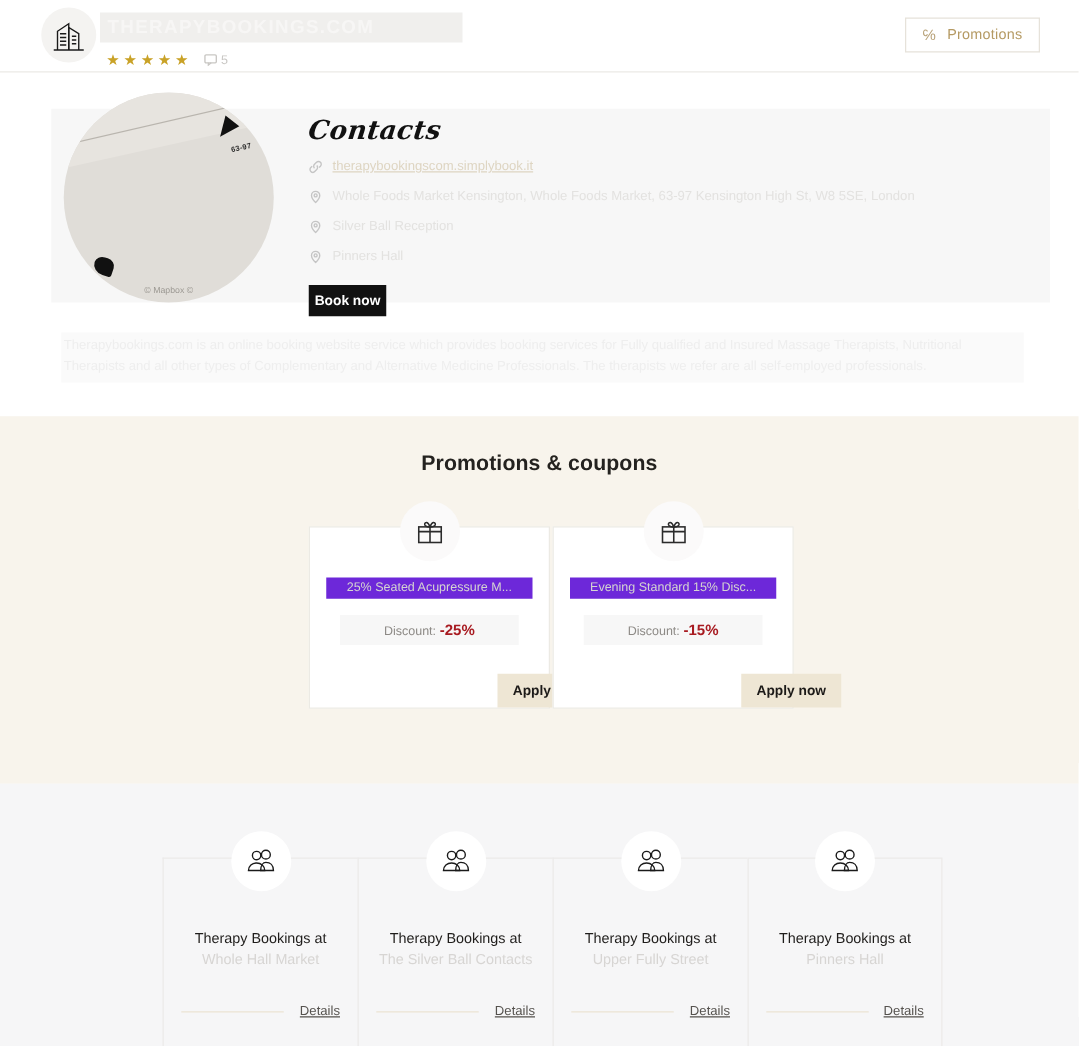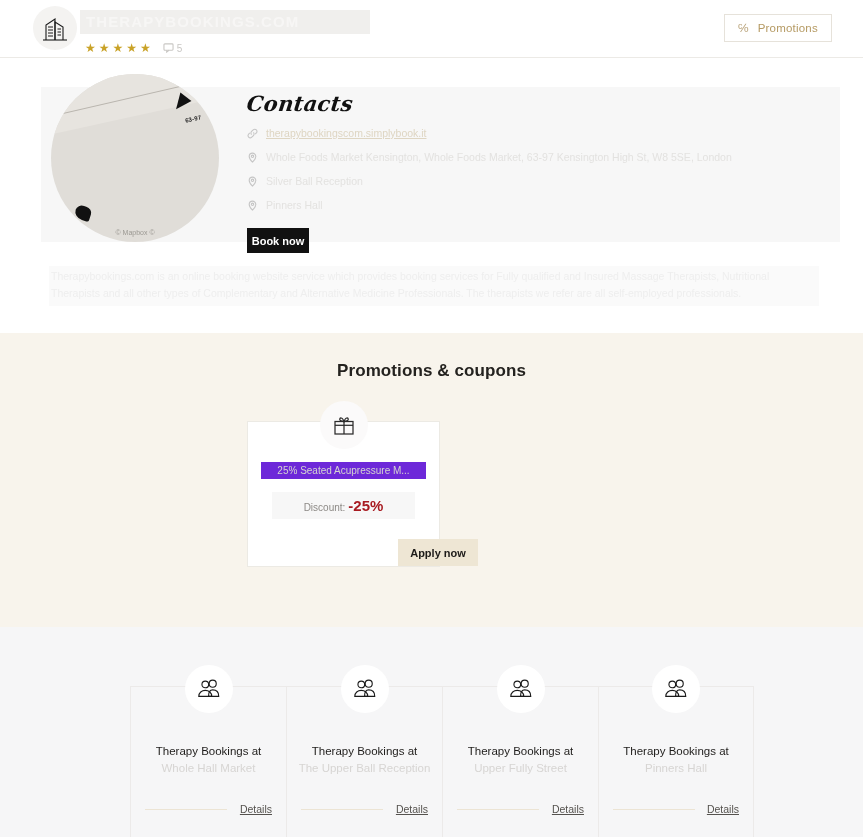--- a/index.html
+++ b/index.html
@@ -260,21 +260,21 @@
   .promo-discount {
     position: absolute;
     left: 24px; right: 24px;
     top: 70px;
     background: #f7f7f7;
     text-align: center;
     padding: 5px 0;
     font-size: 10px;
     color: #8d8a86;
   }
-  .promo-discount b { color: #a81b21; font-size: 15px; margin-left: 3px; }
+  .promo-discount b { color: #a81b21; font-size: 12px; margin-left: 3px; }
   .apply-now {
     position: absolute;
     right: -39px;
     bottom: 0;
     width: 80px;
     height: 27px;
     background: #eee6d4;
     border: none;
     color: #1c1a18;
     font-size: 11px;
@@ -458,20 +458,36 @@
         <path d="M12 8.5 C12 8.5 14.4 8.5 15.6 7.6 C16.8 6.7 16.3 4.9 14.8 5 C13.3 5.1 12 8.5 12 8.5 Z"></path>
       </svg>
     </div>
     <div class="promo-name">25% Seated Acupressure M...</div>
     <div class="promo-discount">
       <span>Discount:</span><b>-25%</b>
     </div>
     <button class="apply-now">Apply now</button>
   </div>
 
+  <div class="promo-card">
+    <div class="promo-gift">
+      <svg width="24" height="24" viewBox="0 0 24 24" fill="none" stroke="#2b2b2b" stroke-width="1.25">
+        <rect x="3" y="8.5" width="18" height="12.5"></rect>
+        <path d="M3 12.3 h18"></path>
+        <path d="M12 8.5 V21"></path>
+        <path d="M12 8.5 C12 8.5 9.6 8.5 8.4 7.6 C7.2 6.7 7.7 4.9 9.2 5 C10.7 5.1 12 8.5 12 8.5 Z"></path>
+        <path d="M12 8.5 C12 8.5 14.4 8.5 15.6 7.6 C16.8 6.7 16.3 4.9 14.8 5 C13.3 5.1 12 8.5 12 8.5 Z"></path>
+      </svg>
+    </div>
+    <div class="promo-name">Evening Standard 15% Disc...</div>
+    <div class="promo-discount">
+      <span>Discount:</span><b>-15%</b>
+    </div>
+    <button class="apply-now">Apply now</button>
+  </div>
 
 </div>
 
 <div class="team-section">
 
   <div class="team-grid">
 
     <div class="team-card">
       <div class="team-avatar">
         <svg width="28" height="26" viewBox="0 0 30 28" fill="none" stroke="#1a1a1a" stroke-width="1.2">
@@ -493,21 +509,21 @@
     <div class="team-card">
       <div class="team-avatar">
         <svg width="28" height="26" viewBox="0 0 30 28" fill="none" stroke="#1a1a1a" stroke-width="1.2">
           <path d="M11 5.5 a3.6 3.6 0 1 1 0 7.2 a3.6 3.6 0 1 1 0-7.2 Z"></path>
           <path d="M4 22 c0-4 3.2-6.5 7-6.5 c3.8 0 7 2.5 7 6.5 Z"></path>
           <path d="M19 4.5 a3.8 3.8 0 1 1 0 7.6 a3.8 3.8 0 1 1 0-7.6 Z"></path>
           <path d="M14.5 22 c0-4.4 2-7 4.5-7 c3.8 0 6.5 2.6 6.5 7 Z"></path>
         </svg>
       </div>
       <div class="team-name">Therapy Bookings at</div>
-      <div class="team-sub">The Upper Ball Reception</div>
+      <div class="team-sub">The Silver Ball Contacts</div>
       <div class="team-footer">
         <span class="team-rule"></span>
         <span class="details-link">Details</span>
       </div>
 
     </div>
 
     <div class="team-card">
       <div class="team-avatar">
         <svg width="28" height="26" viewBox="0 0 30 28" fill="none" stroke="#1a1a1a" stroke-width="1.2">

